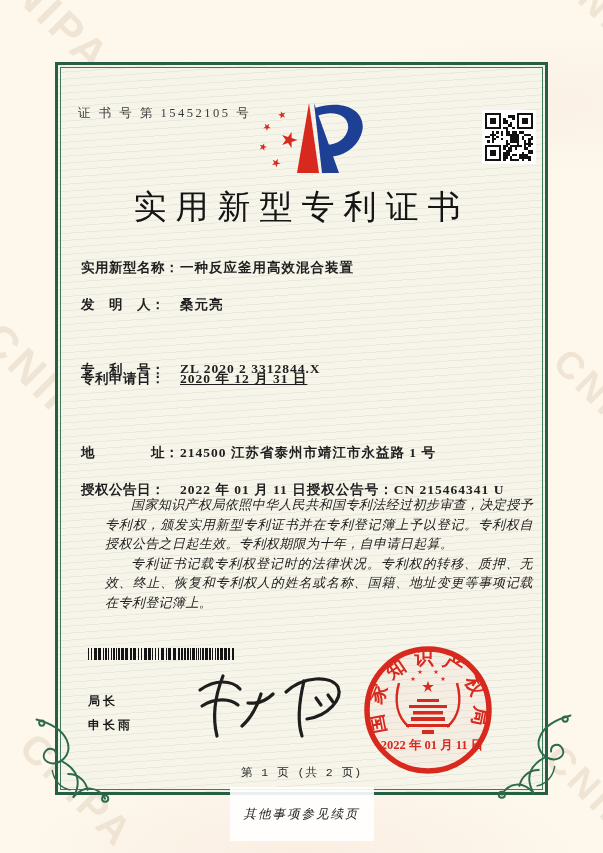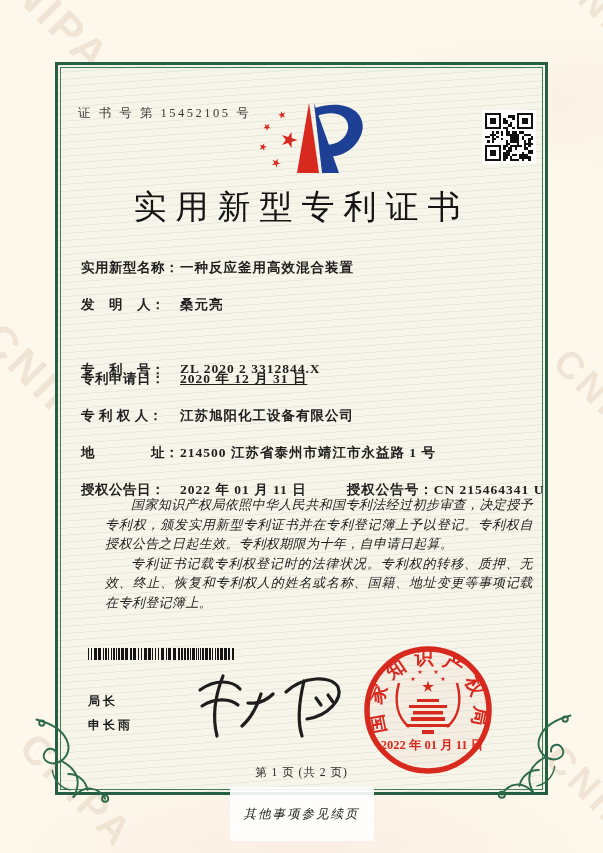--- a/index.html
+++ b/index.html
@@ -31,39 +31,39 @@
   .logo { position:absolute; left:193px; top:34px; width:120px; height:80px; }
   .qr { position:absolute; left:424px; top:45px; width:54px; height:54px; background:#fff; padding:3px; }
   .qr svg { width:100%; height:100%; }
   .title {
     position:absolute; left:0; top:120px; width:100%; text-align:center;
     font-size:33px; font-weight:normal; letter-spacing:9px; color:#151515;
   }
   .field-row { position:absolute; left:23px; font-size:13.5px; color:#1f1f1f; white-space:nowrap; }
   .field-label { display:inline-block; width:99px; font-weight:600; letter-spacing:0.5px; vertical-align:top; }
   .field-value { letter-spacing:1px; font-weight:600; }
-  .field-label2 { display:inline-block; margin-left:40px; font-weight:600; letter-spacing:1px; }
+  .field-label2 { display:inline-block; font-weight:600; letter-spacing:1px; }
   .body-text {
     position:absolute; left:23px; top:430px; width:452px;
     font-size:13px; line-height:19.5px; color:#1c1c1c;
     font-style:italic; letter-spacing:0.4px; text-align:justify;
   }
   .body-text p { text-indent:2em;margin-left:24px; }
   .barcode { position:absolute; left:30px; top:581px; width:147px; height:12px; }
   .barcode svg { width:100%; height:100%; }
   .signer { position:absolute; left:30px; top:624px; font-size:12px; color:#1c1c1c; letter-spacing:3px; line-height:24px; font-weight:600; }
   .signature { position:absolute; left:127px; top:603px; width:170px; height:82px; }
   .seal { position:absolute; left:301px; top:576px; width:138px; height:138px; }
   .seal-date {
     position:absolute; left:316px; top:672px; width:116px; text-align:center;
     font-size:12.5px; color:#d8291f; font-weight:600; white-space:nowrap; z-index:3;
   }
   .page-footer {
     position:absolute; left:0; bottom:12px; width:100%; text-align:center;
-    font-size:11.5px; color:#2a2a2a; letter-spacing:1px;
+    font-size:11.5px; color:#2a2a2a; letter-spacing:1px;font-family:Liberation Mono, monospace;
   }
   .note {
     position:absolute; left:0; top:806px; width:100%; text-align:center; font-size:12.5px;
   }
   .note span { background:rgba(255,255,255,0.9); padding:20px 14px; color:#222; letter-spacing:2px; font-style:italic; }
   .flourish { position:absolute; width:88px; height:92px; z-index:2; }
   .flourish.bl { left:33px; top:716px; transform:scaleX(-1); }
   .flourish.br { left:486px; top:712px; }
 </style>
 </head>
@@ -251,23 +251,20 @@
     </div>
     <div class="field-row" style="top:231px;">
       <span class="field-label">发　明　人：</span><span class="field-value">桑元亮</span>
     </div>
     <div class="field-row" style="top:268px;margin-top:28px;">
       <span class="field-label">专　利　号：</span><span class="field-value">ZL 2020 2 3312844.X</span>
     </div>
     <div class="field-row" style="top:305px;text-decoration:underline;">
       <span class="field-label">专利申请日：</span><span class="field-value">2020 年 12 月 31 日</span>
     </div>
-    <div class="field-row" style="top:342px;">
-      <span class="field-label">专 利 权 人：</span><span class="field-value">江苏旭阳化工设备有限公司</span>
-    </div>
     <div class="field-row" style="top:379px;">
       <span class="field-label">地　　　　址：</span><span class="field-value">214500 江苏省泰州市靖江市永益路 1 号</span>
     </div>
     <div class="field-row" style="top:416px;">
       <span class="field-label">授权公告日：</span><span class="field-value">2022 年 01 月 11 日</span><span class="field-label2">授权公告号：</span><span class="field-value">CN 215464341 U</span>
     </div>
 
     <div class="body-text">
       <p>国家知识产权局依照中华人民共和国专利法经过初步审查，决定授予专利权，颁发实用新型专利证书并在专利登记簿上予以登记。专利权自授权公告之日起生效。专利权期限为十年，自申请日起算。</p>
       <p>专利证书记载专利权登记时的法律状况。专利权的转移、质押、无效、终止、恢复和专利权人的姓名或名称、国籍、地址变更等事项记载在专利登记簿上。</p>

